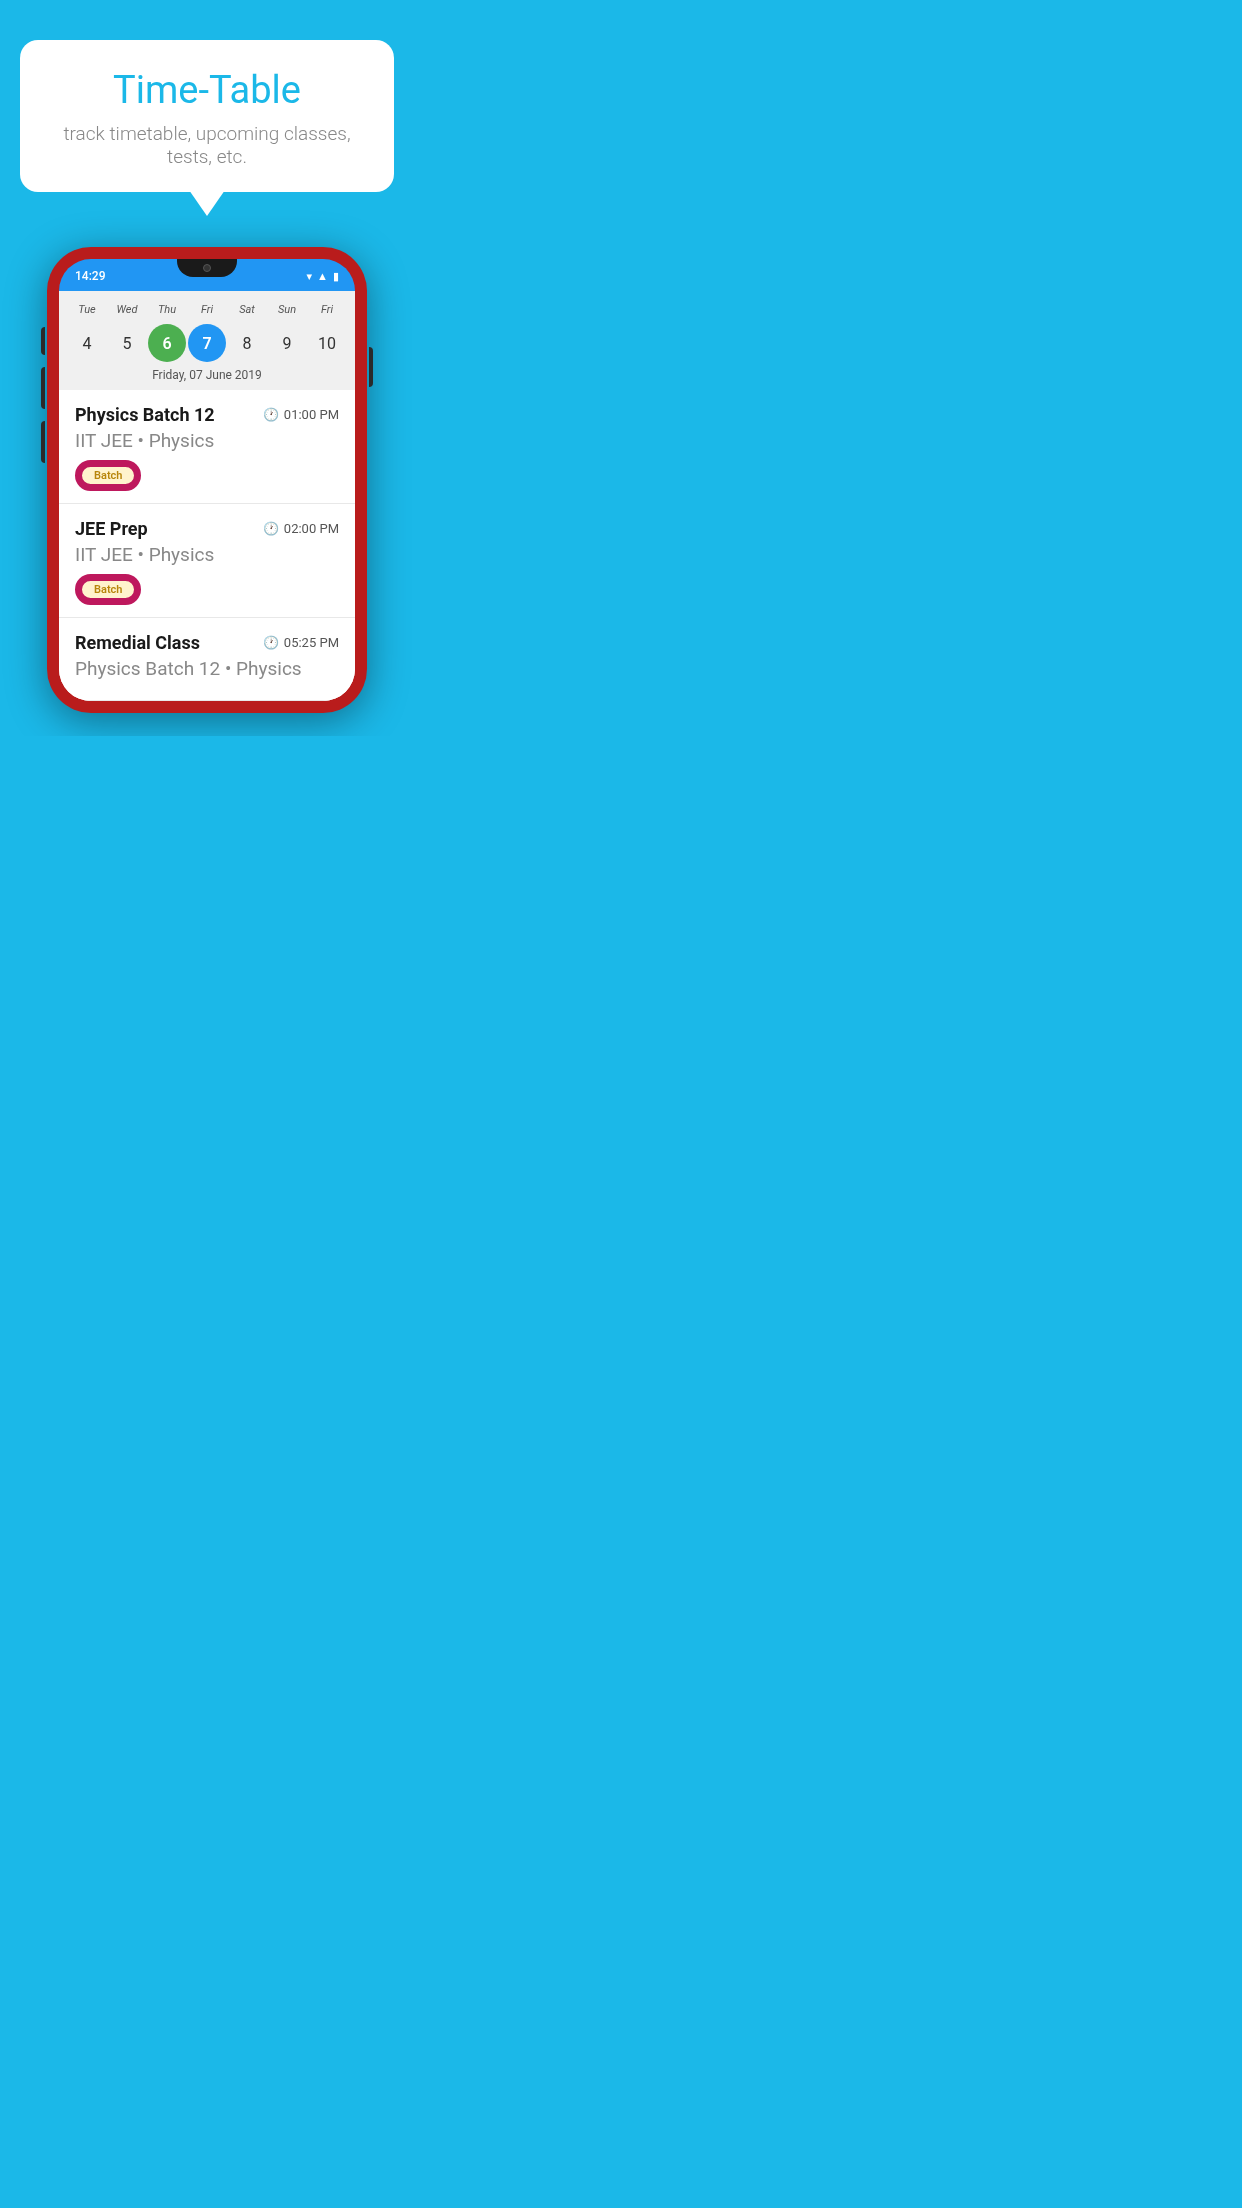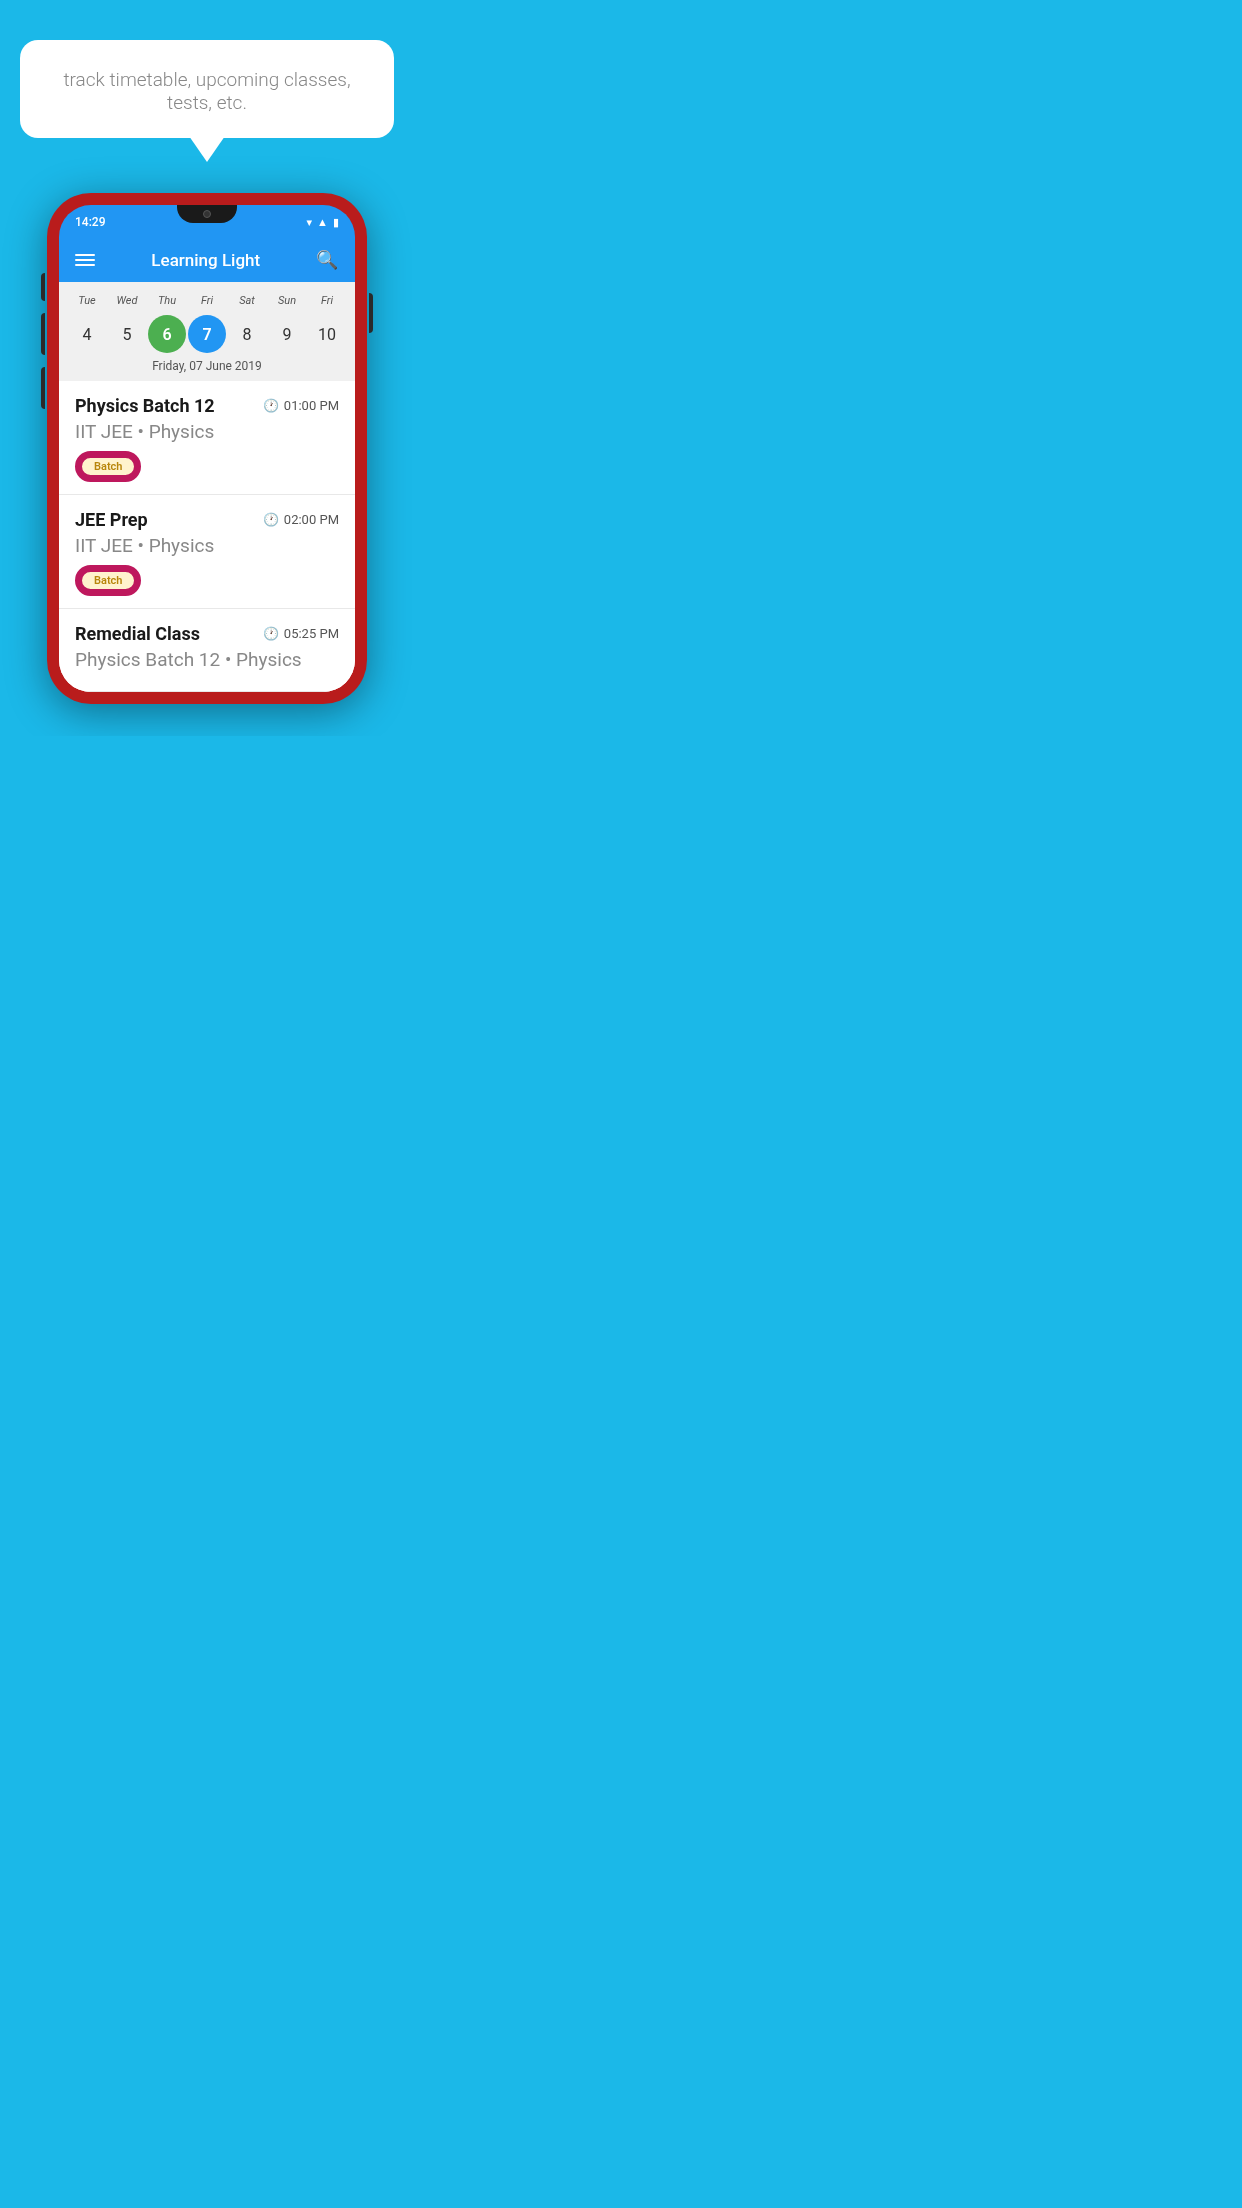--- a/index.html
+++ b/index.html
@@ -287,20 +287,21 @@
       width: 4px;
       height: 42px;
       background: #2a2a2a;
       border-radius: 4px 0 0 4px;
     }
   </style>
 </head>
 <body>
 
 <div class="speech-bubble">
+  <h1>Time-Table</h1>
   <p>track timetable, upcoming classes, tests, etc.</p>
 </div>
 
 <div class="phone-wrapper">
   <div class="phone-frame">
 
     <div class="notch">
       <div class="camera-dot"></div>
     </div>
 
@@ -313,29 +314,20 @@
       <span class="phone-time">14:29</span>
       <div class="phone-icons">
         <span>▾</span>
         <span>▲</span>
         <span>▮</span>
       </div>
     </div>
 
     <div class="phone-screen">
 
-      <div class="app-header">
-        <div class="hamburger-icon">
-          <span></span>
-            <span></span>
-            <span></span>
-        </div>
-        <span class="app-title">Learning Light</span>
-        <span class="search-icon-btn">🔍</span>
-      </div>
 
       <div class="calendar-strip">
         <div class="day-headers">
 
         <div class="day-header">Tue</div>
             <div class="day-header">Wed</div>
             <div class="day-header">Thu</div>
             <div class="day-header">Fri</div>
             <div class="day-header">Sat</div>
             <div class="day-header">Sun</div>

